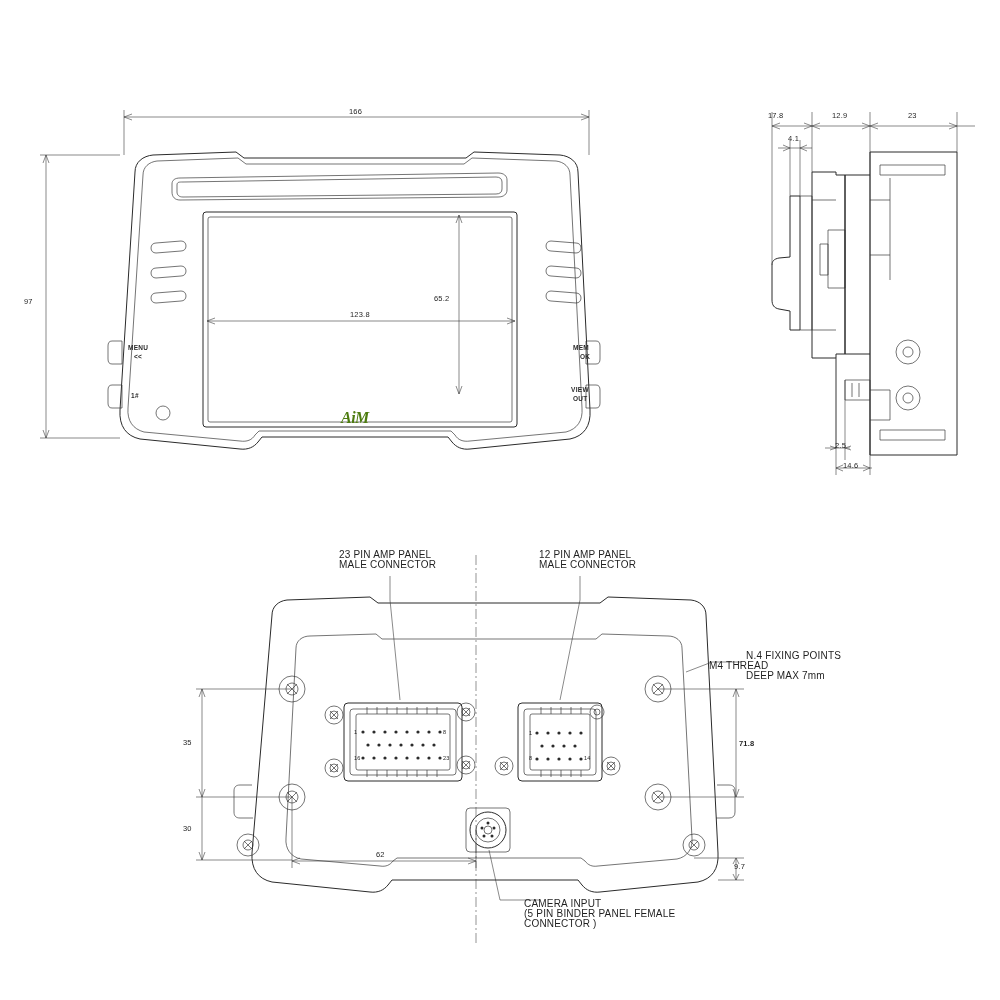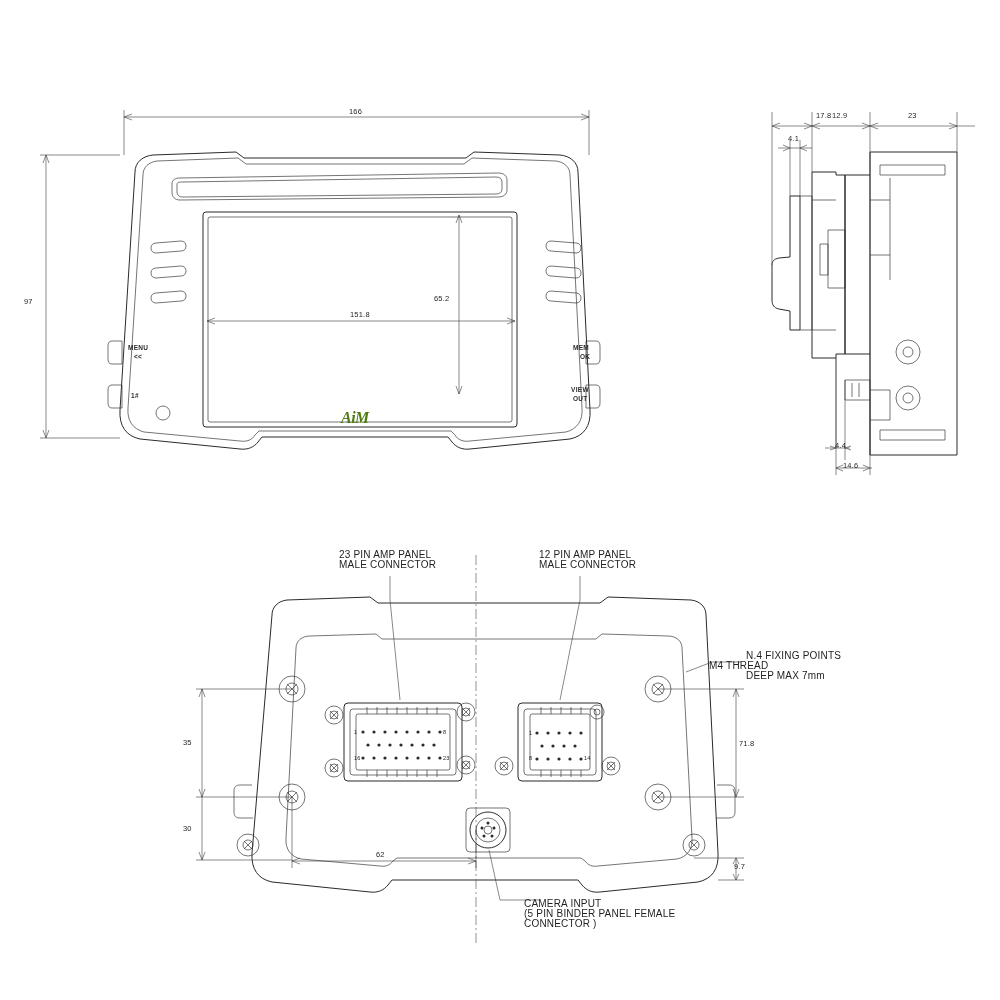--- a/index.html
+++ b/index.html
@@ -446,58 +446,58 @@
     <g>
       <path class="ln-lead" d="M390 576 L390 600 L400 700"></path>
       <path class="ln-lead" d="M580 576 L580 600 L560 700"></path>
       <path class="ln-lead" d="M741 662 L712 662 L686 672"></path>
       <path class="ln-lead" d="M540 900 L500 900 L489 850"></path>
     </g>
   </svg>
 
   <div class="txt dim" style="left:349px; top:107px;">166</div>
   <div class="txt dim" style="left:24px; top:297px;">97</div>
-  <div class="txt dim" style="left:350px; top:310px;">151.8</div>
+  <div class="txt dim" style="left:350px; top:310px;">123.8</div>
   <div class="txt dim" style="left:434px; top:294px;">65.2</div>
 
   <div class="btnlabel" style="left:128px; top:344px;">MENU</div>
   <div class="btnlabel" style="left:134px; top:353px;">&lt;&lt;</div>
   <div class="btnlabel" style="left:131px; top:392px;">1#</div>
   <div class="btnlabel" style="left:573px; top:344px;">MEM</div>
   <div class="btnlabel" style="left:580px; top:353px;">OK</div>
   <div class="btnlabel" style="left:571px; top:386px;">VIEW</div>
   <div class="btnlabel" style="left:573px; top:395px;">OUT</div>
 
   <div class="logo" style="left:341px; top:409px;">AiM</div>
 
-  <div class="txt dim" style="left:816px; top:111px;">17.8</div>
+  <div class="txt dim" style="left:768px; top:111px;">17.8</div>
   <div class="txt dim" style="left:832px; top:111px;">12.9</div>
   <div class="txt dim" style="left:908px; top:111px;">23</div>
   <div class="txt dim" style="left:788px; top:134px;">4.1</div>
-  <div class="txt dim" style="left:835px; top:441px;">4.4</div>
+  <div class="txt dim" style="left:835px; top:441px;">2.5</div>
   <div class="txt dim" style="left:843px; top:461px;">14.6</div>
 
   <div class="txt note" style="left:339px; top:549px;">23 PIN AMP PANEL</div>
   <div class="txt note" style="left:339px; top:559px;">MALE CONNECTOR</div>
 
   <div class="txt note" style="left:539px; top:549px;">12 PIN AMP PANEL</div>
   <div class="txt note" style="left:539px; top:559px;">MALE CONNECTOR</div>
 
   <div class="txt note" style="left:746px; top:650px;">N.4 FIXING POINTS</div>
   <div class="txt note" style="left:709px; top:660px;">M4 THREAD</div>
   <div class="txt note" style="left:746px; top:670px;">DEEP MAX 7mm</div>
 
   <div class="txt note" style="left:524px; top:898px;">CAMERA INPUT</div>
   <div class="txt note" style="left:524px; top:908px;">(5 PIN BINDER PANEL FEMALE</div>
   <div class="txt note" style="left:524px; top:918px;">CONNECTOR )</div>
 
   <div class="txt dim" style="left:183px; top:738px;">35</div>
   <div class="txt dim" style="left:183px; top:824px;">30</div>
   <div class="txt dim" style="left:376px; top:850px;">62</div>
-  <div class="txt dim" style="left:739px; top:739px;">71.8</div>
+  <div class="txt dim" style="left:739px; top:739px;font-weight:bold;">71.8</div>
   <div class="txt dim" style="left:734px; top:862px;">9.7</div>
 
   <div class="txt tiny" style="left:354px; top:729px;">1</div>
   <div class="txt tiny" style="left:443px; top:729px;">8</div>
   <div class="txt tiny" style="left:354px; top:755px;">16</div>
   <div class="txt tiny" style="left:443px; top:755px;">23</div>
 
   <div class="txt tiny" style="left:529px; top:730px;">1</div>
   <div class="txt tiny" style="left:529px; top:755px;">8</div>
   <div class="txt tiny" style="left:584px; top:755px;">14</div>

